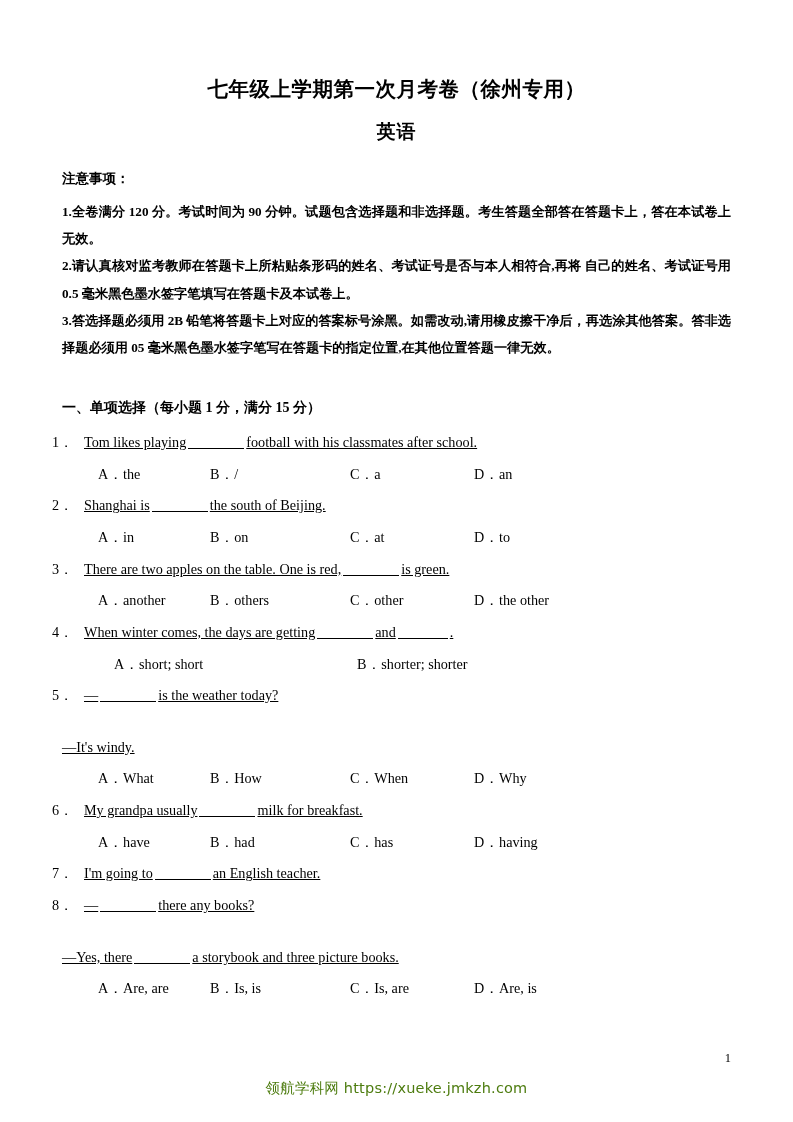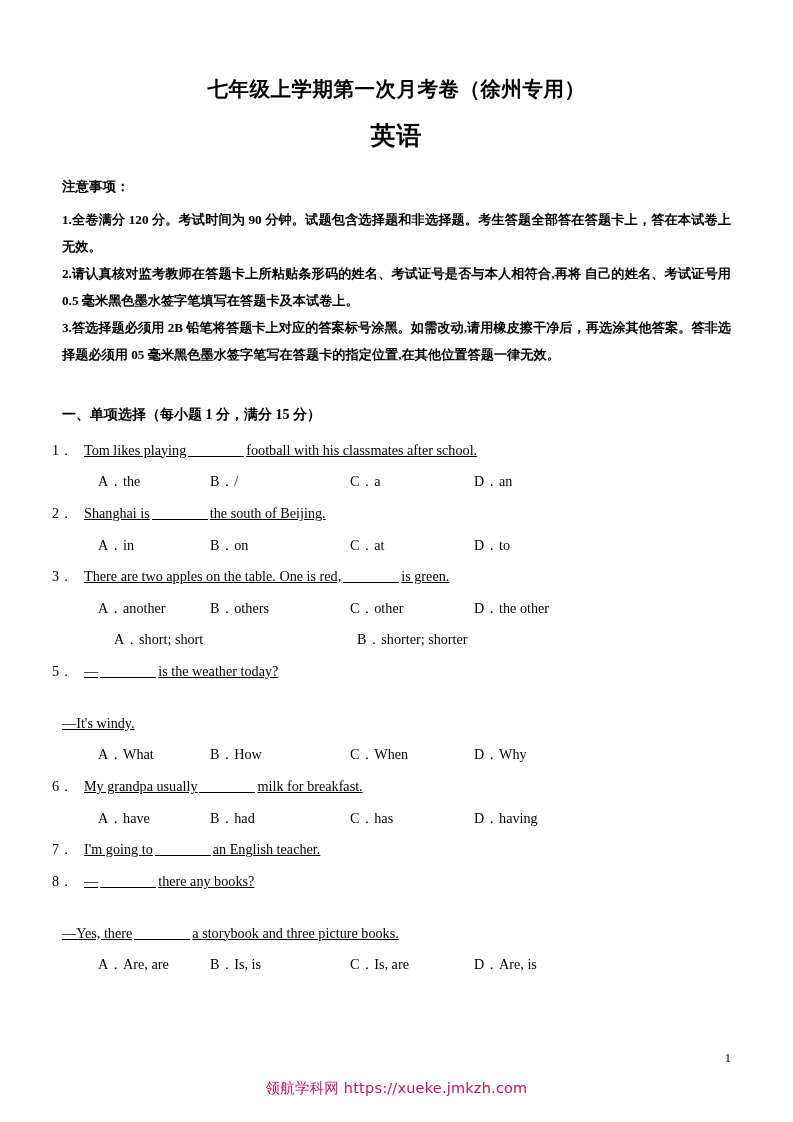--- a/index.html
+++ b/index.html
@@ -28,21 +28,21 @@
     text-align: center;
     font-size: 20.5px;
     font-weight: bold;
     letter-spacing: 0.5px;
     margin: 0;
     padding-top: 76px;
     line-height: 1.3;
   }
   .doc-subject {
     text-align: center;
-    font-size: 25px;
+    font-size: 19px;
     font-weight: bold;
     letter-spacing: 1px;
     margin: 0;
     padding-top: 17px;
     line-height: 1.25;
   }
 
   
   .notice {
     margin-top: 26px;
@@ -137,21 +137,21 @@
 
   
   .footer-watermark {
     position: absolute;
     left: 0;
     right: 0;
     bottom: 24px;
     text-align: center;
     font-family: "DejaVu Sans", "Liberation Sans", sans-serif;
     font-size: 14.5px;
-    color: #be185d;
+    color: #4d7c0f;
     letter-spacing: 0.2px;
   }
   .page-number {
     position: absolute;
     right: 62px;
     bottom: 56px;
     font-size: 12.5px;
     color: #000;
   }
 </style>
@@ -204,20 +204,23 @@
       </div>
       <div class="opts">
         <span class="opt c1"><span class="lab">A．</span><span>another</span></span>
         <span class="opt c2"><span class="lab">B．</span><span>others</span></span>
         <span class="opt c3"><span class="lab">C．</span><span>other</span></span>
         <span class="opt c4"><span class="lab">D．</span><span>the other</span></span>
       </div>
     </div>
 
     <div class="question">
+      <div class="q-stem">
+        <span class="q-num">4．</span><span>When winter comes, the days are getting</span><span class="blank"></span><span>and</span><span class="blank short"></span><span>.</span>
+      </div>
       <div class="opts two-line">
         <span class="opt h1"><span class="lab">A．</span><span>short; short</span></span>
         <span class="opt h2"><span class="lab">B．</span><span>shorter; shorter</span></span>
       </div>
     </div>
 
     <div class="question">
       <div class="q-stem">
         <span class="q-num">5．</span><span>—</span><span class="blank"></span><span>is the weather today?</span>
       </div>

